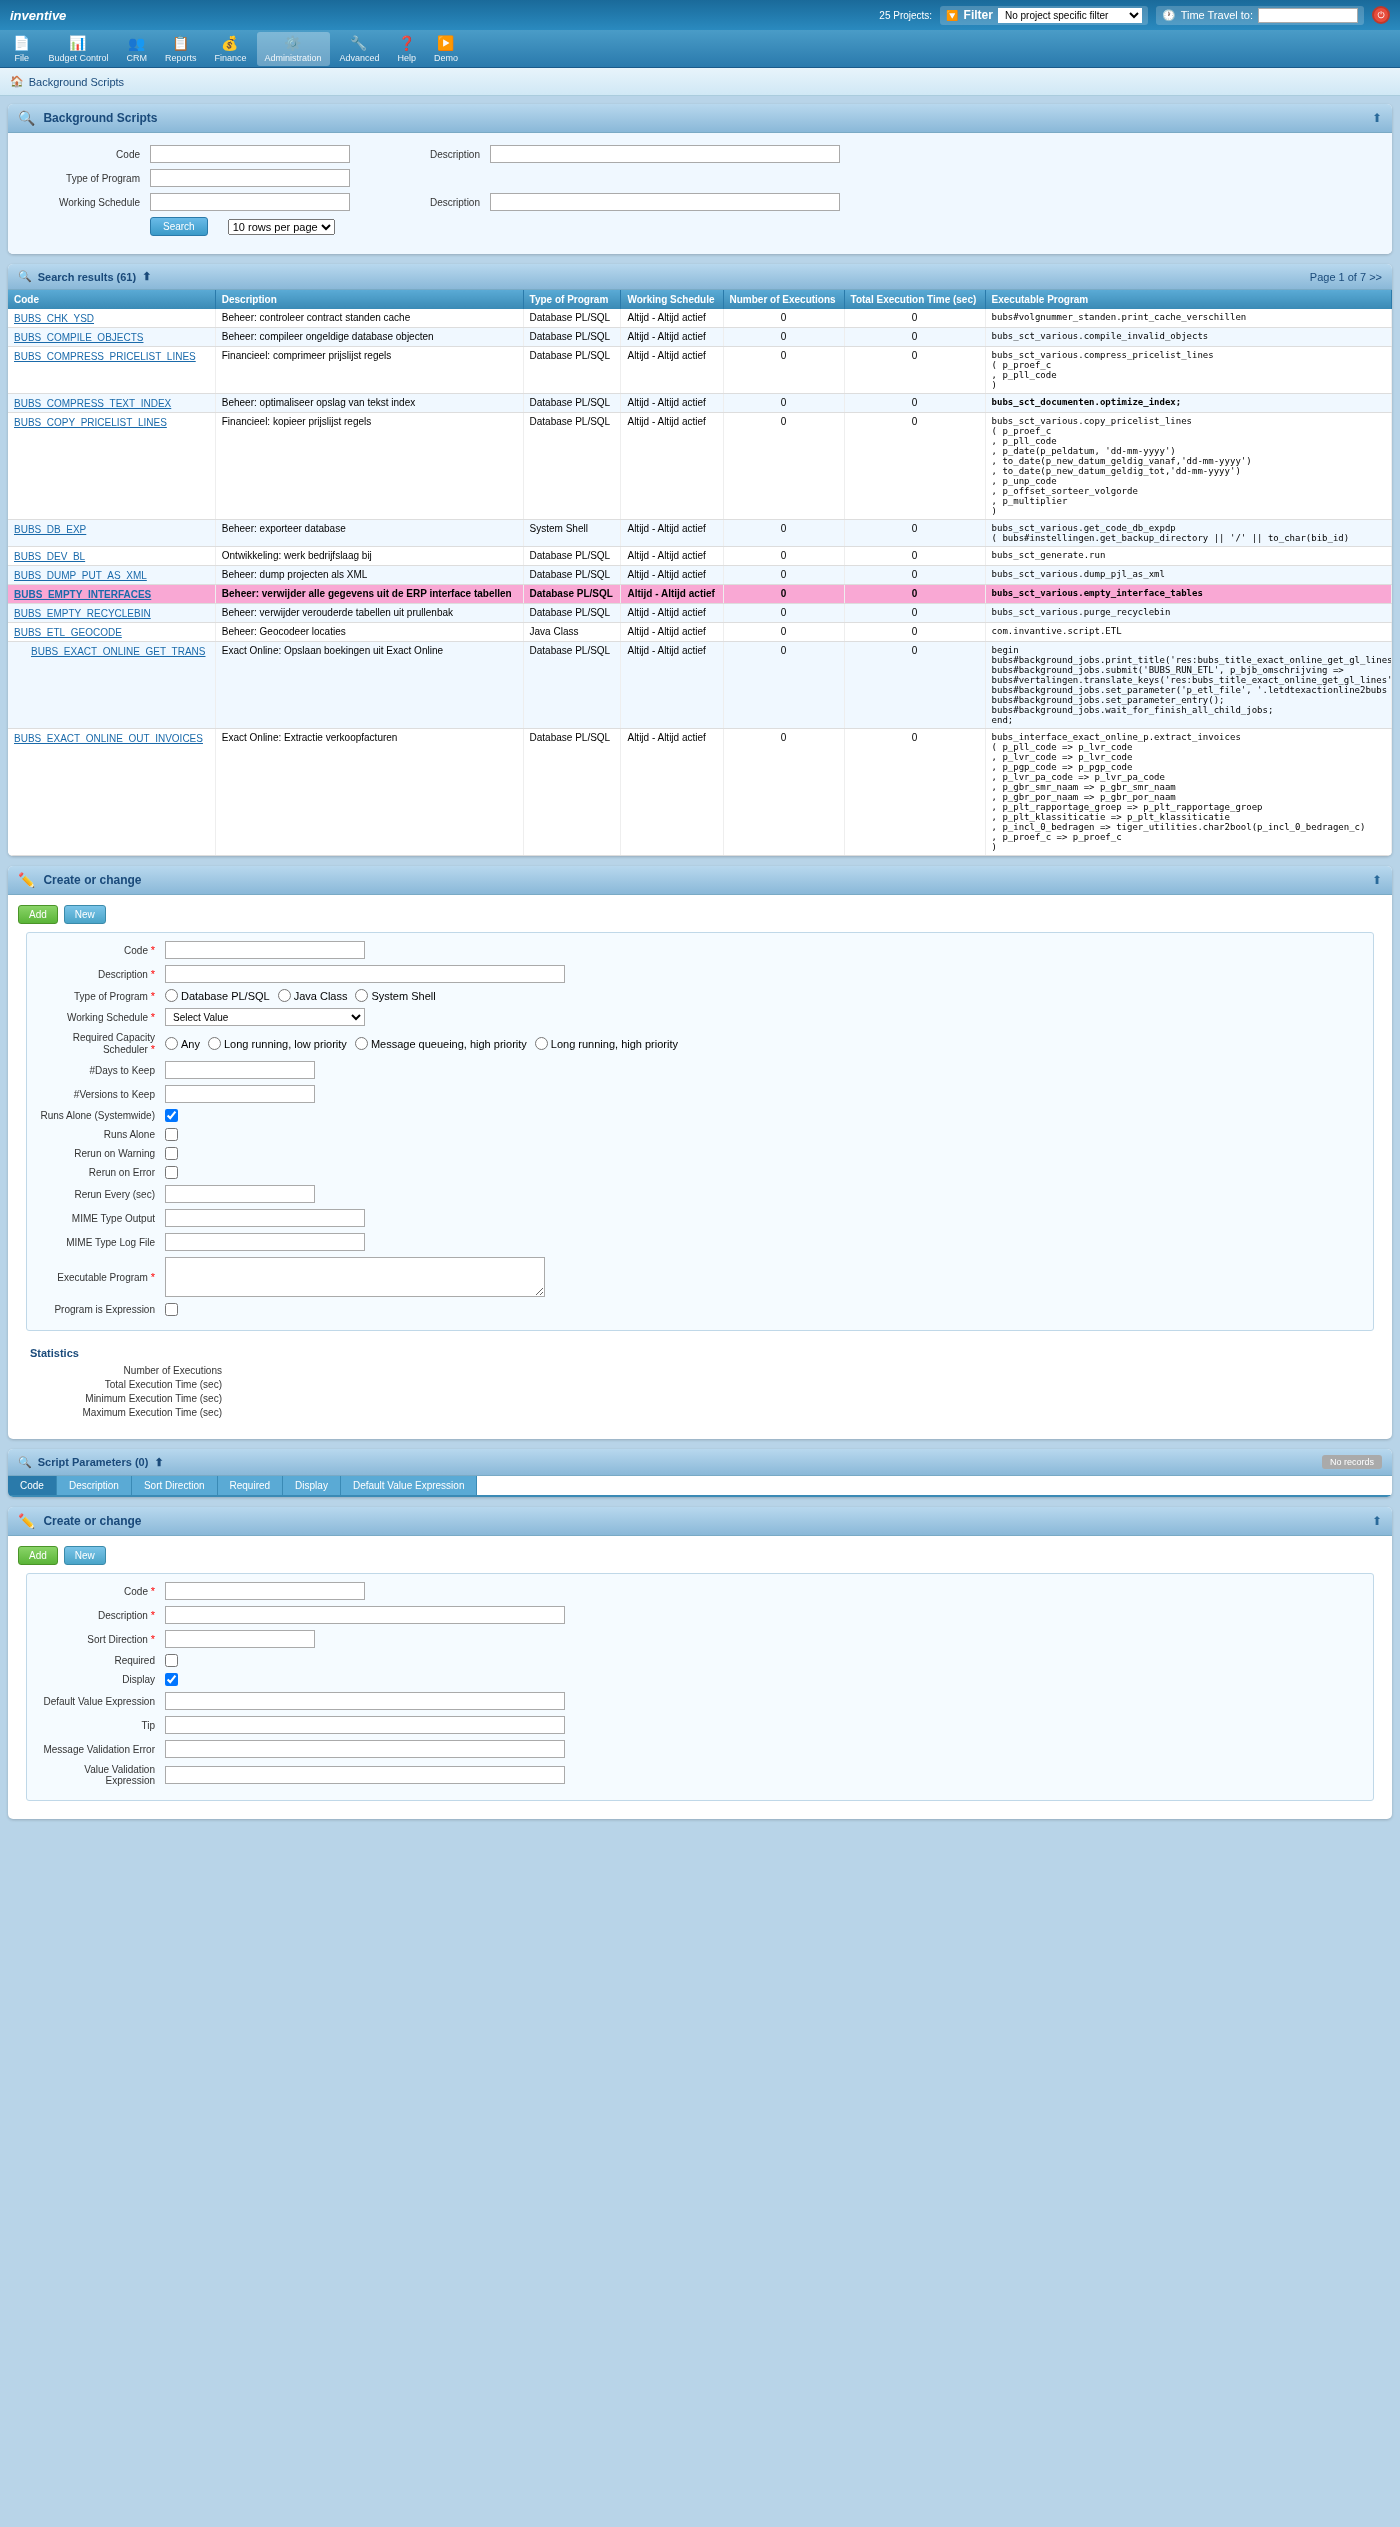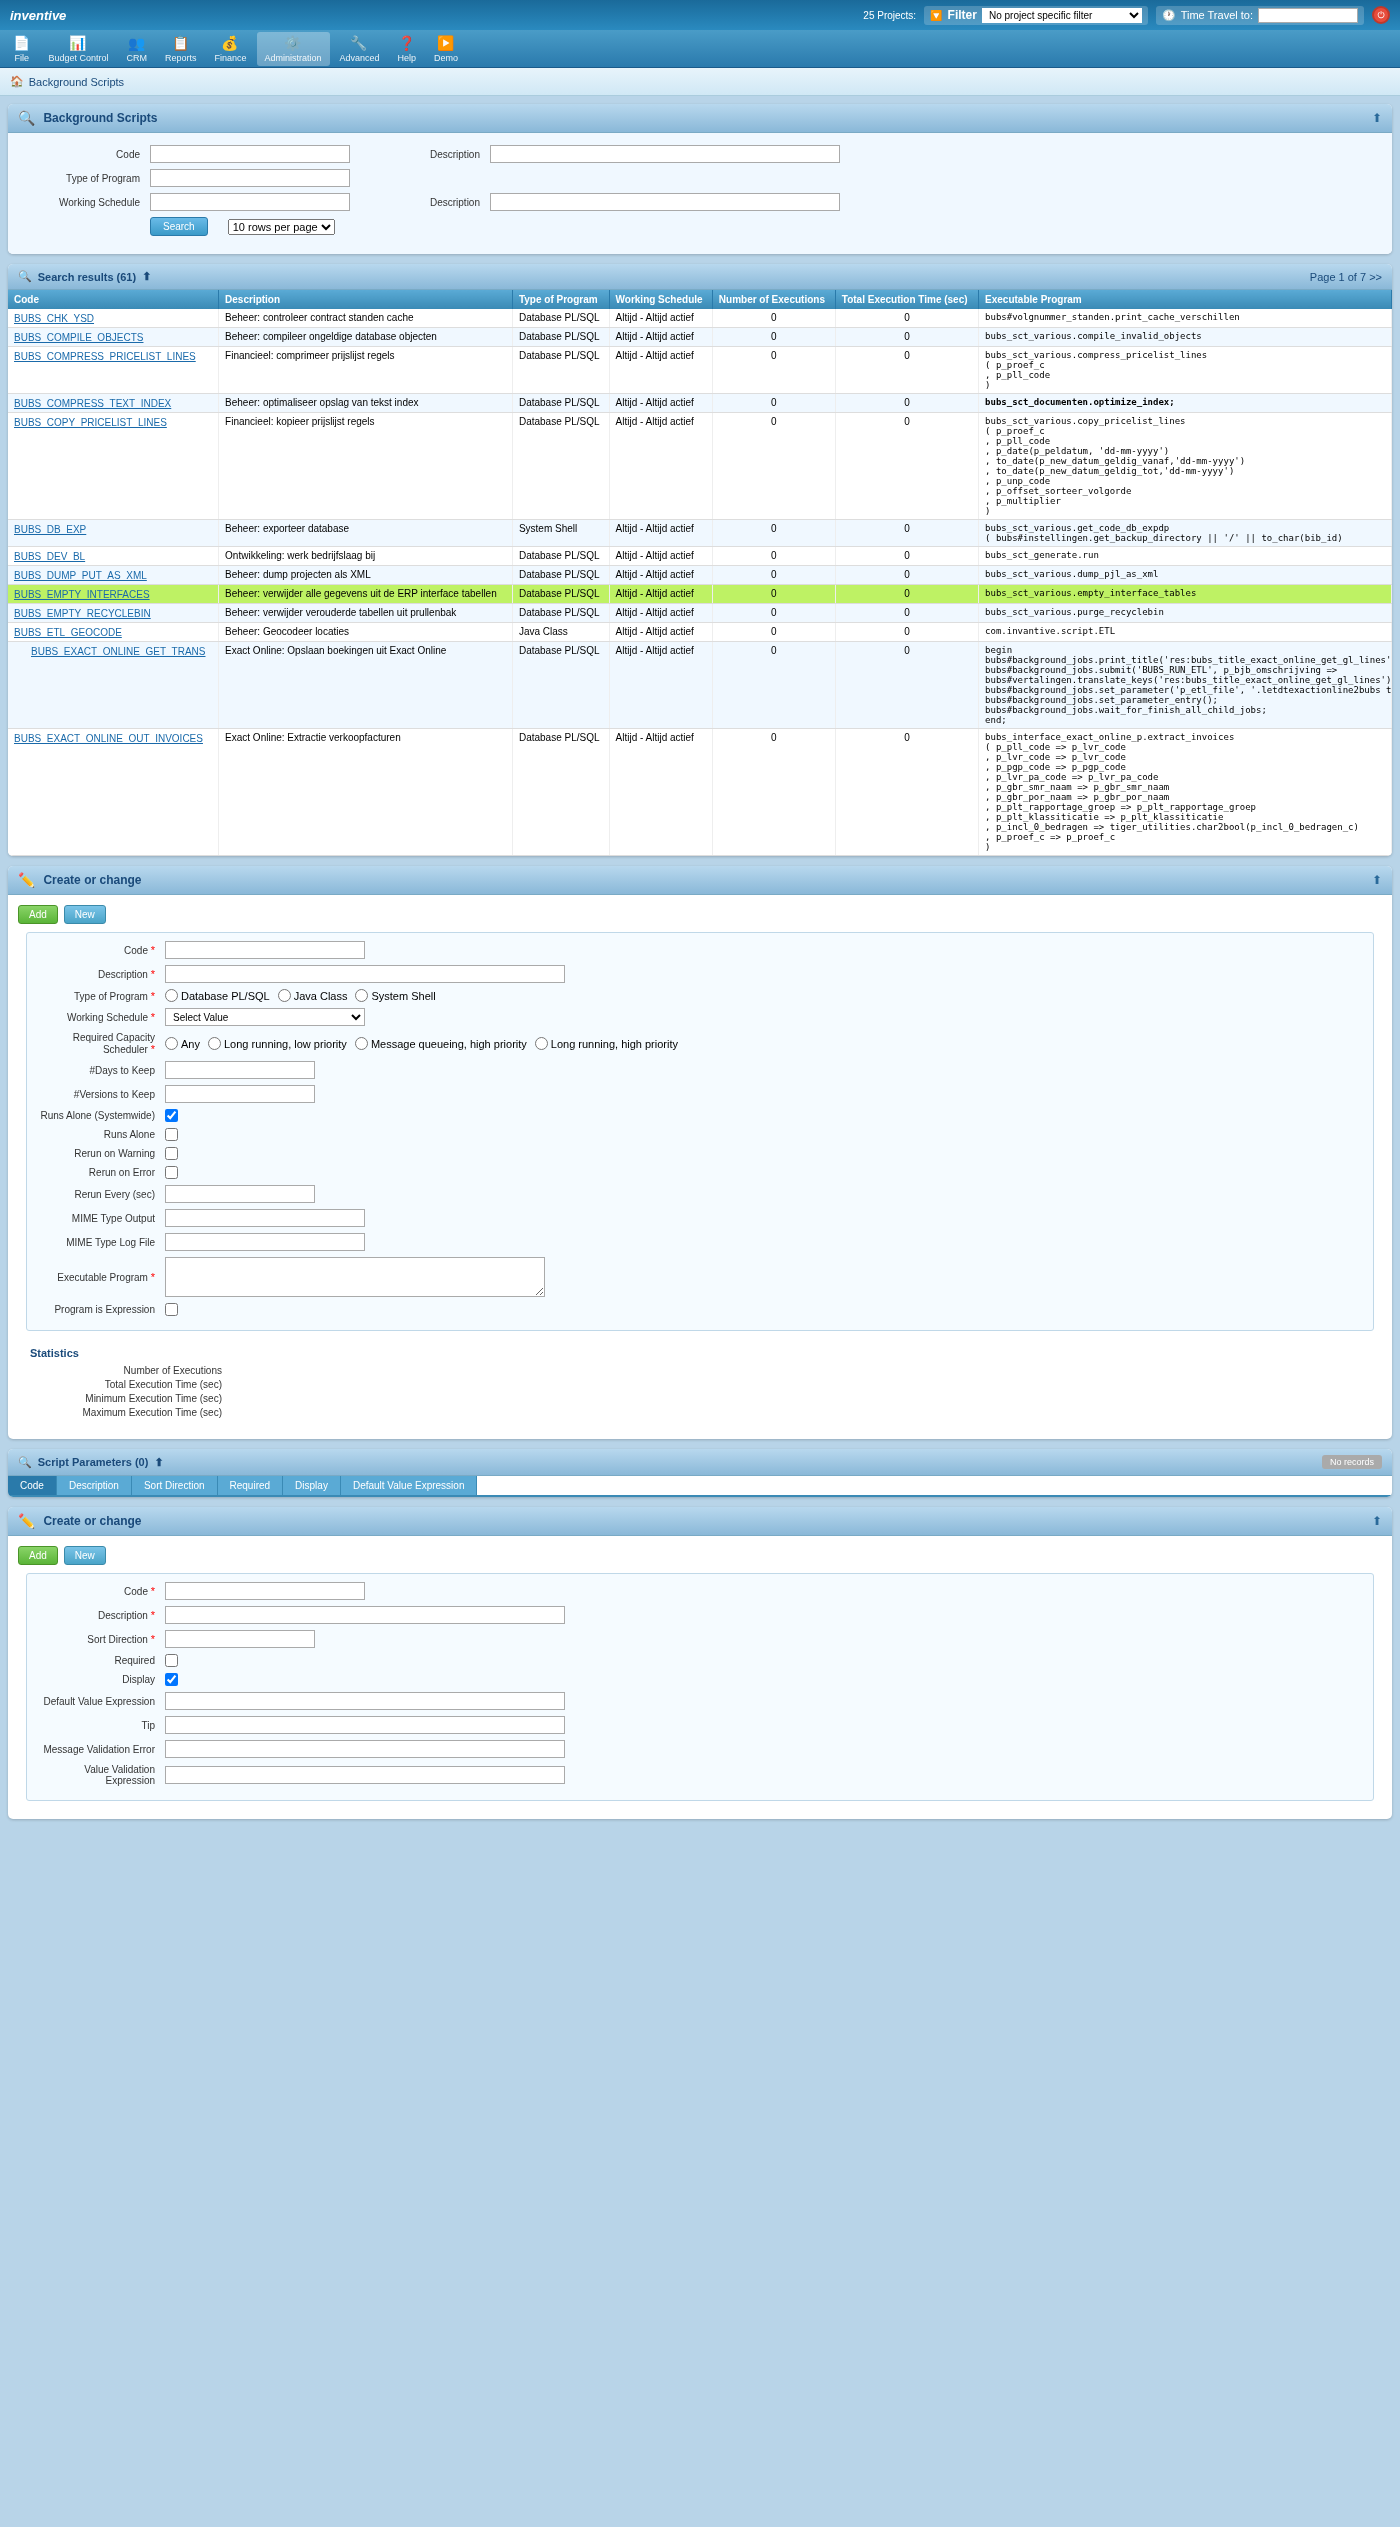--- a/index.html
+++ b/index.html
@@ -100,21 +100,21 @@
   <div class="top-bar-left">
     <div class="logo-area">
       <span class="logo-text" style="color:white;font-size:13px;font-style:italic;font-weight:bold;">inventive</span>
     </div>
   </div>
   <div class="top-bar-right">
     <span style="color:white;font-size:10px;">25 Projects:</span>
     <div class="filter-bar">
       <span style="color:white;font-size:10px;">🔽</span>
       <span style="color:white;font-size:12px;font-weight:bold;">Filter</span>
-      <select style="font-size:10px;width:160px;">
+      <select style="font-size:10px;width:144px;">
         <option>No project specific filter</option>
       </select>
     </div>
     <div class="time-travel">
       <span>🕐</span>
       <span>Time Travel to:</span>
       <input type="text" style="width: 100px; font-size: 10px; border: 1px solid rgb(170, 170, 170); padding: 1px 3px;">
     </div>
     <div class="power-btn">
       <span style="color:white;font-size:9px;">⏻</span>
@@ -308,21 +308,21 @@
             </tr>
             <tr style="background: rgb(240, 248, 255);">
               <td><a href="#" style="color: rgb(26, 106, 170); text-decoration: underline; font-size: 10px;">BUBS_DUMP_PUT_AS_XML</a></td>
               <td style="font-size: 10px;">Beheer: dump projecten als XML</td>
               <td style="font-size: 10px;">Database PL/SQL</td>
               <td style="font-size: 10px;">Altijd - Altijd actief</td>
               <td style="font-size: 10px; text-align: center;">0</td>
               <td style="font-size: 10px; text-align: center;">0</td>
               <td style="font-size: 9px; white-space: pre; font-family: monospace; max-width: 400px; overflow: hidden;">bubs_sct_various.dump_pjl_as_xml</td>
             </tr>
-            <tr style="background: #bef264;">
+            <tr style="background: #f9a8d4; font-weight: bold;">
               <td><a href="#" style="color: rgb(26, 106, 170); text-decoration: underline; font-size: 10px;">BUBS_EMPTY_INTERFACES</a></td>
               <td style="font-size: 10px;">Beheer: verwijder alle gegevens uit de ERP interface tabellen</td>
               <td style="font-size: 10px;">Database PL/SQL</td>
               <td style="font-size: 10px;">Altijd - Altijd actief</td>
               <td style="font-size: 10px; text-align: center;">0</td>
               <td style="font-size: 10px; text-align: center;">0</td>
               <td style="font-size: 9px; white-space: pre; font-family: monospace; max-width: 400px; overflow: hidden;">bubs_sct_various.empty_interface_tables</td>
             </tr>
             <tr style="background: rgb(240, 248, 255);">
               <td><a href="#" style="color: rgb(26, 106, 170); text-decoration: underline; font-size: 10px;">BUBS_EMPTY_RECYCLEBIN</a></td>

